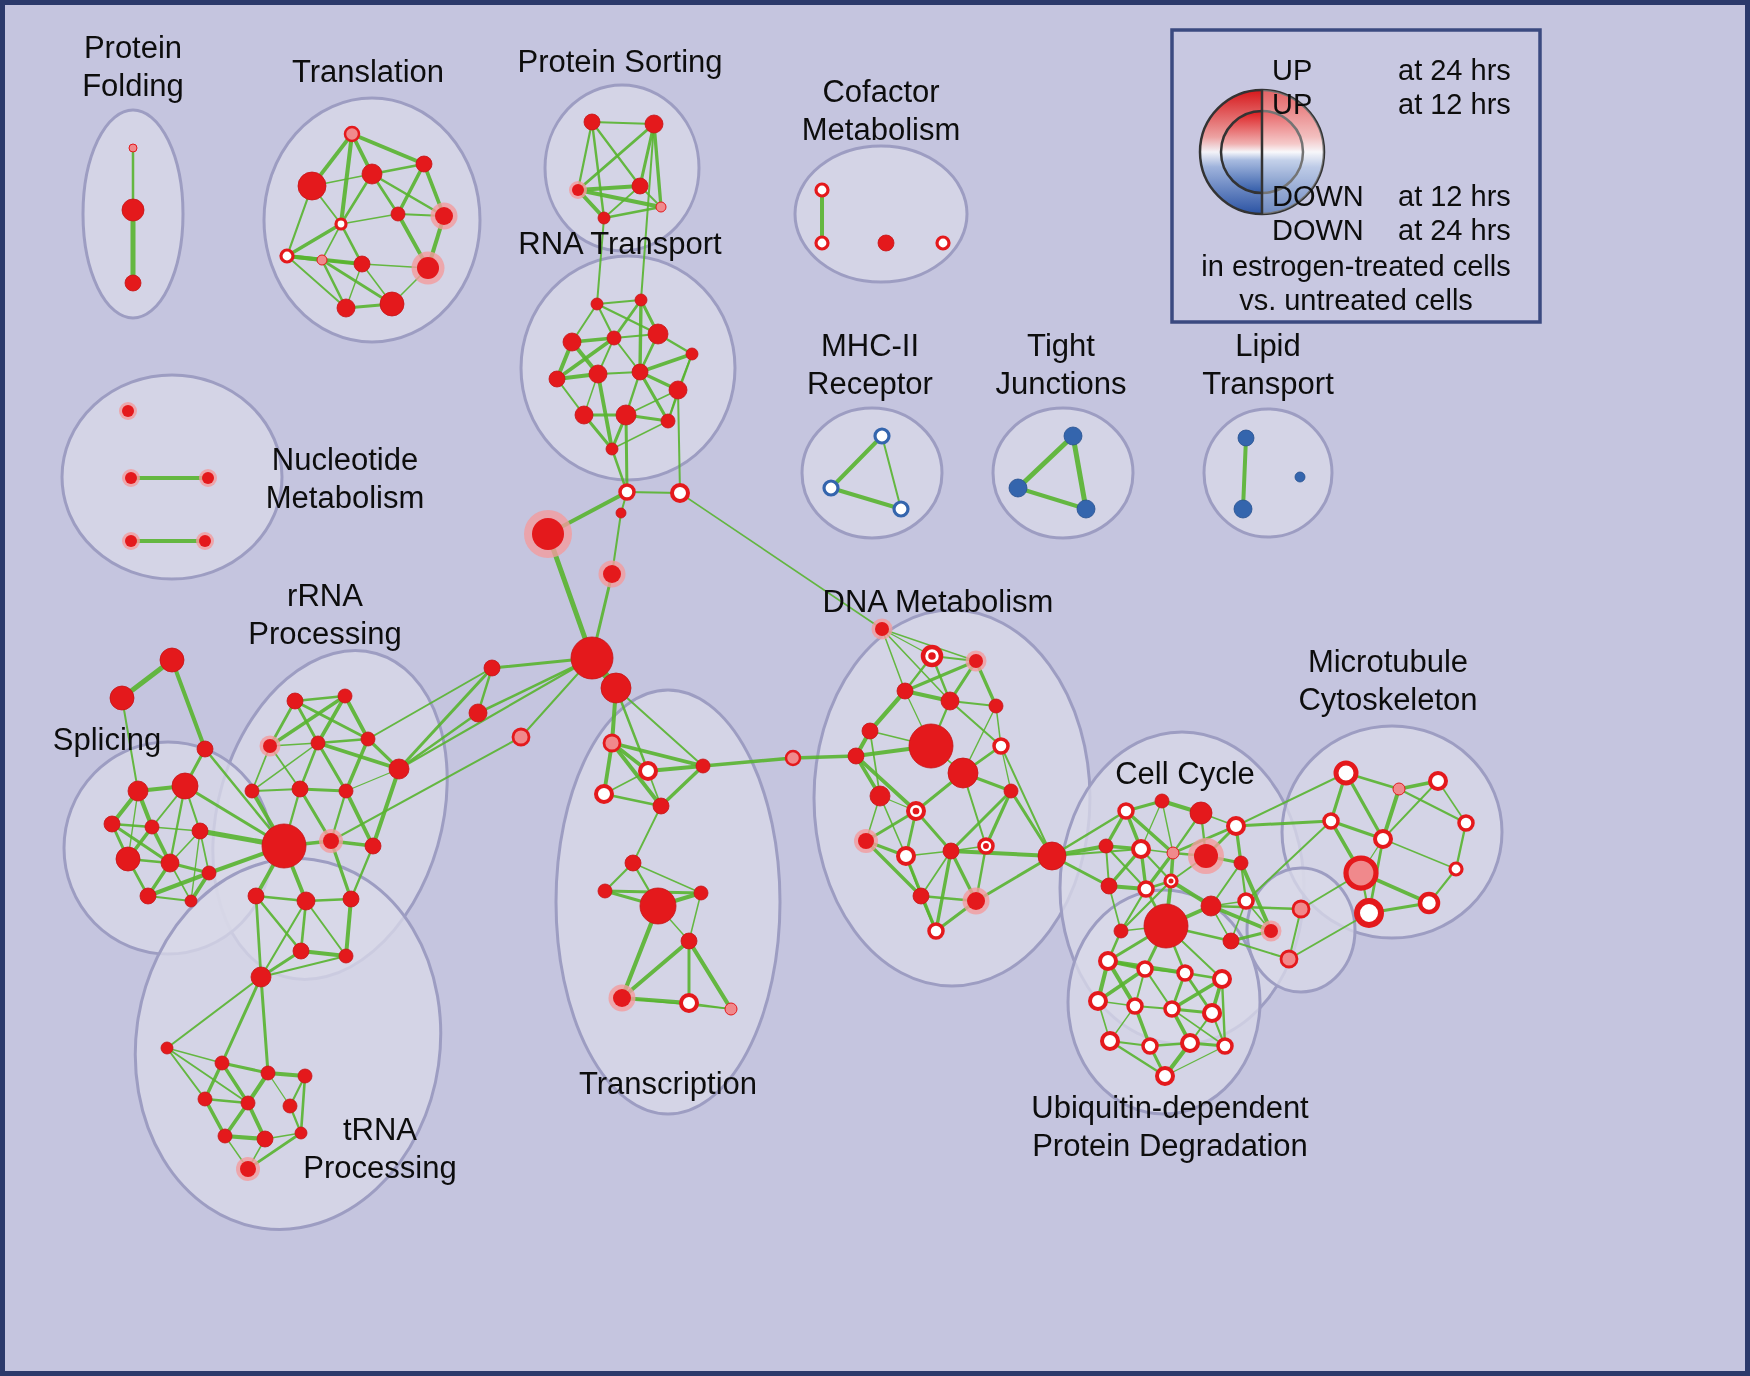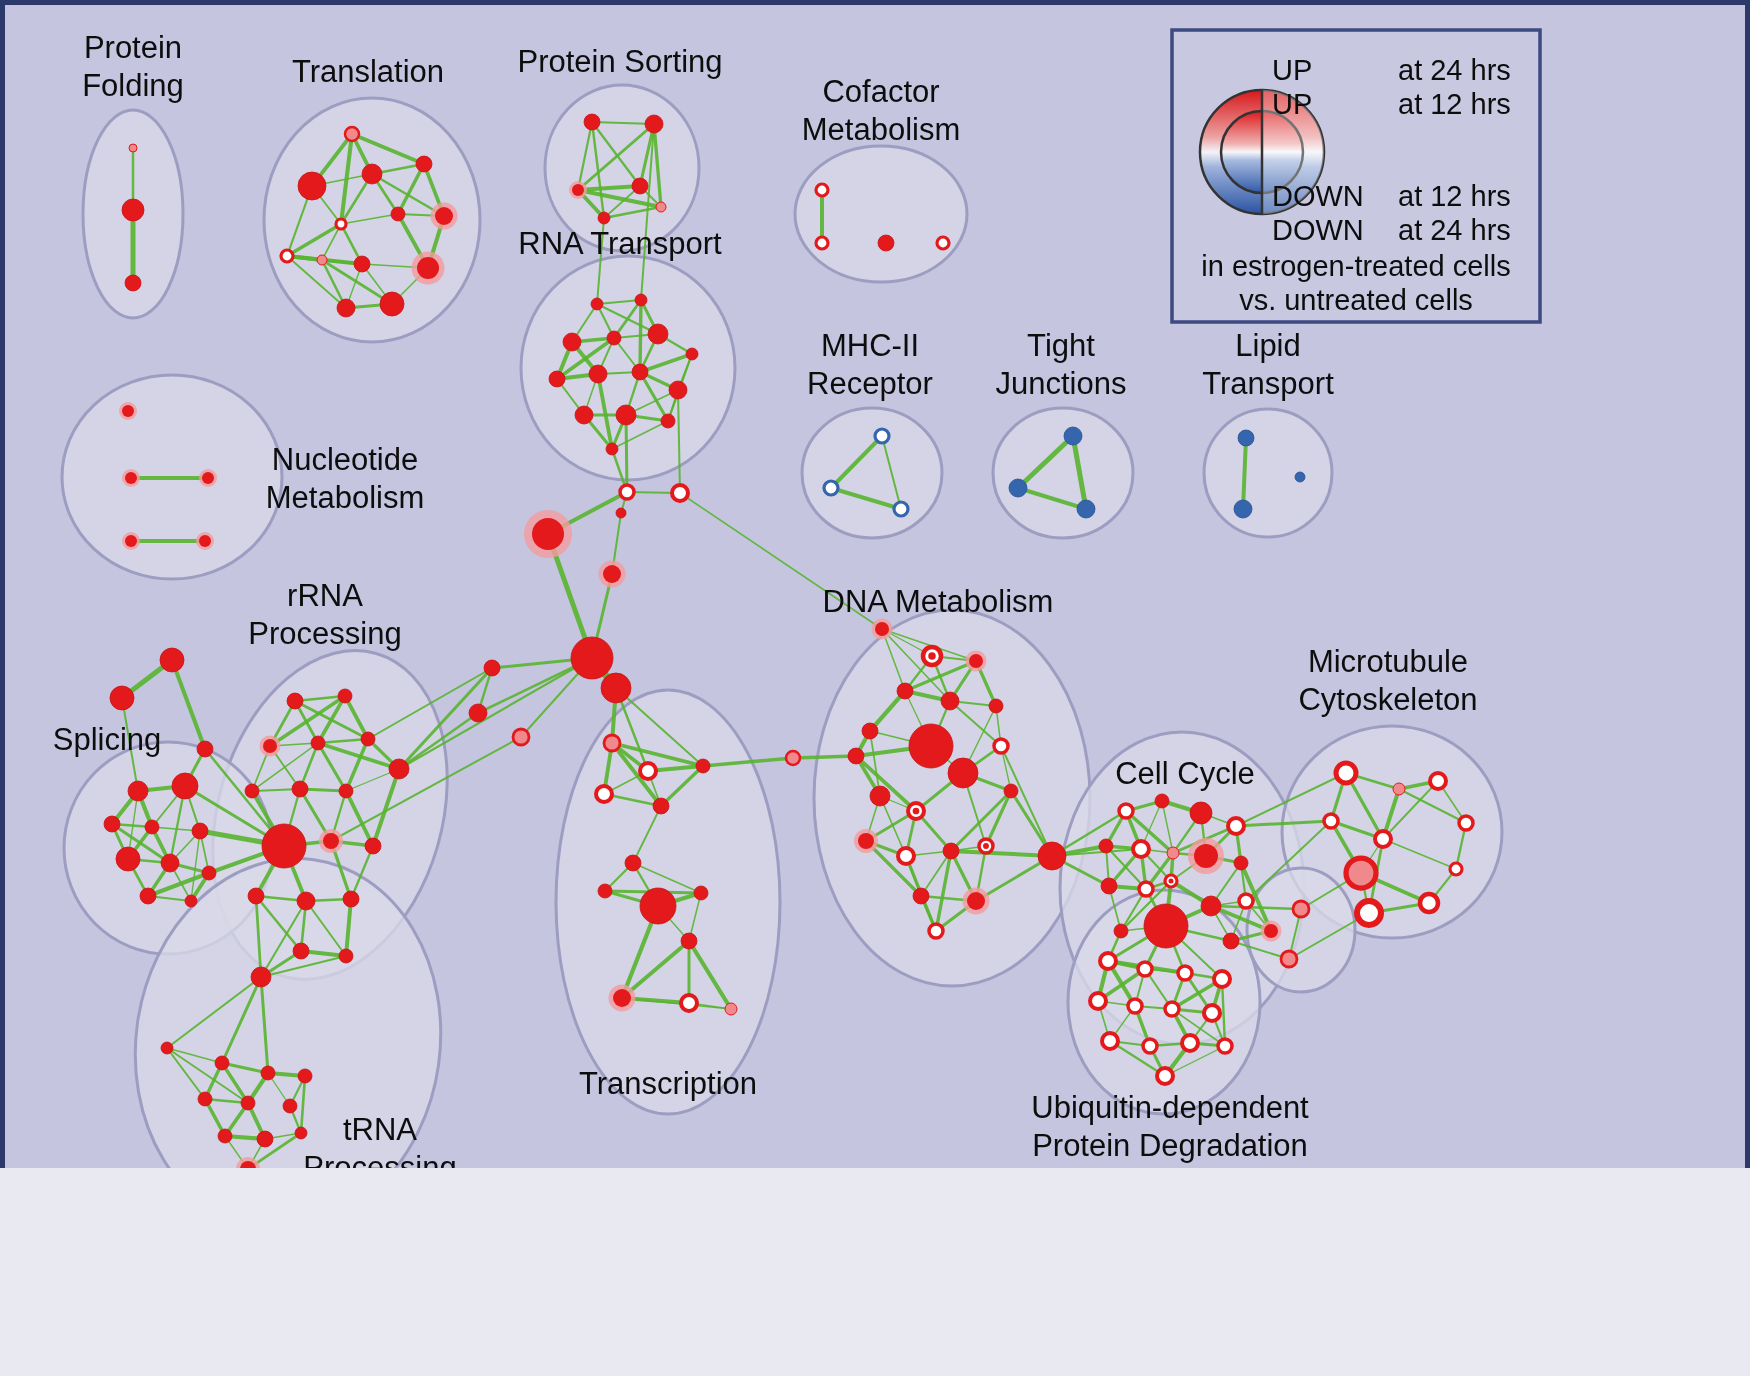--- a/index.html
+++ b/index.html
@@ -1,16 +1,16 @@
 <!DOCTYPE html>
 <html><head>
 <meta charset="utf-8">
 <style>
   html,body{margin:0;padding:0;background:#e9e9f1;}
-  .figure{width:1750px;height:1168px;position:relative;}
+  .figure{width:1750px;height:1376px;position:relative;}
   svg{display:block;}
   .cluster{fill:#d8d8e8;fill-opacity:.78;stroke:#9d9dc2;stroke-width:3;}
   .edge{stroke:#58b42f;stroke-opacity:.9;stroke-linecap:round;}
   .label{font-family:"Liberation Sans",sans-serif;font-size:31px;fill:#0d0d0d;text-anchor:middle;}
   .ltext{font-family:"Liberation Sans",sans-serif;font-size:29px;fill:#0d0d0d;}
   .lcap{font-family:"Liberation Sans",sans-serif;font-size:29px;fill:#0d0d0d;text-anchor:middle;}
   .legend-box{fill:#c8c8e1;stroke:#3b4a80;stroke-width:3.5;}
 </style>
 </head>
 <body>

